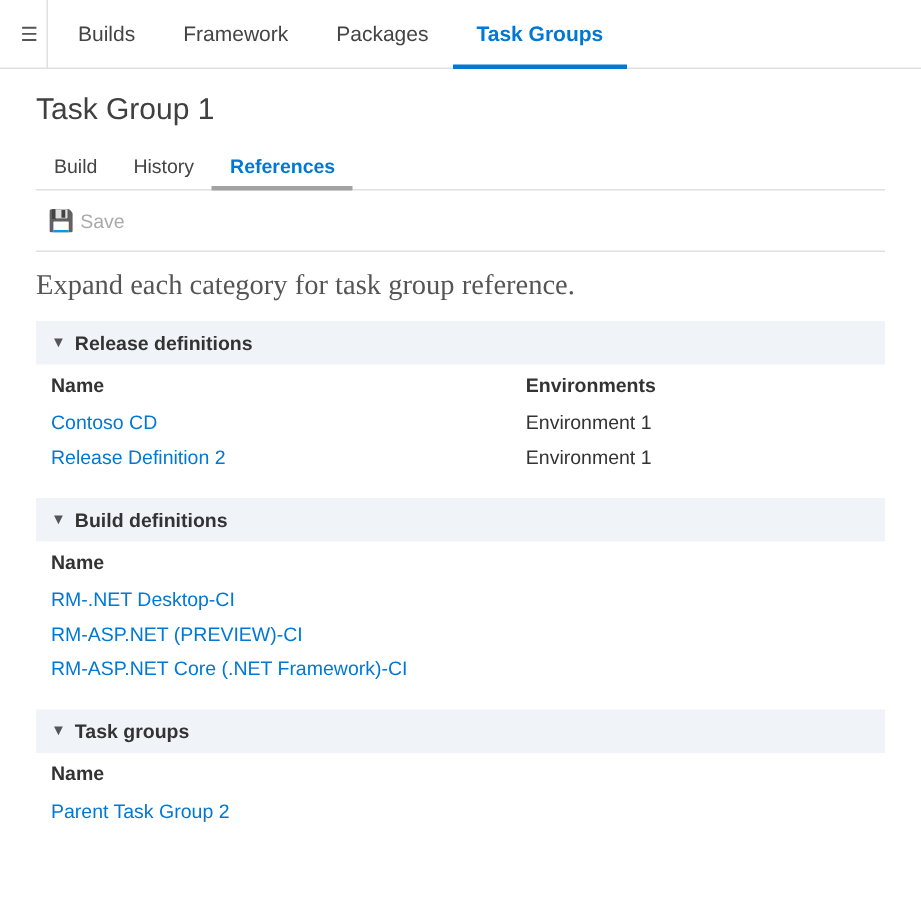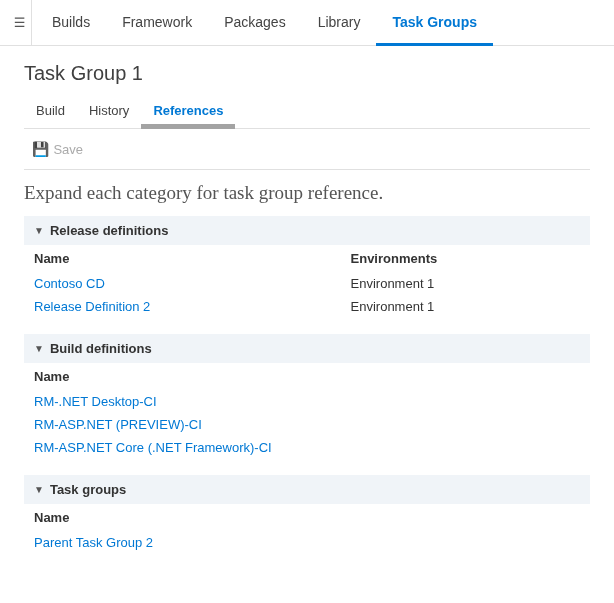--- a/index.html
+++ b/index.html
@@ -74,21 +74,21 @@
     .tab-item {
       padding: 6px 12px;
       cursor: pointer;
       font-size: 13px;
       color: #444;
       border-bottom: 3px solid transparent;
       margin-bottom: -1px;
     }
     .tab-item.active {
       color: #0078d4;
-      border-bottom: 5px solid #a3a3a3;
+      border-bottom: 3px solid #a3a3a3;
       font-weight: 600;
     }
 
     
     .toolbar {
       display: flex;
       align-items: center;
       padding: 8px 0;
       border-bottom: 1px solid #e0e0e0;
       margin-bottom: 12px;
@@ -170,21 +170,20 @@
 </head>
 <body>
 
 <nav class="top-nav">
   <div class="sidebar-toggle">☰</div>
 
   <div id="nav-items" style="display:flex; height:100%;">
       <div class="nav-item">Builds</div>
       <div class="nav-item">Framework</div>
       <div class="nav-item">Packages</div>
-      <div class="nav-item">Library</div>
       <div class="nav-item active">Task Groups</div>
     </div>
 </nav>
 
 <div class="main-content">
 
   <h1 class="page-title">Task Group 1</h1>
 
   <div class="tab-bar">
     <div id="tab-items" style="display: flex;">

